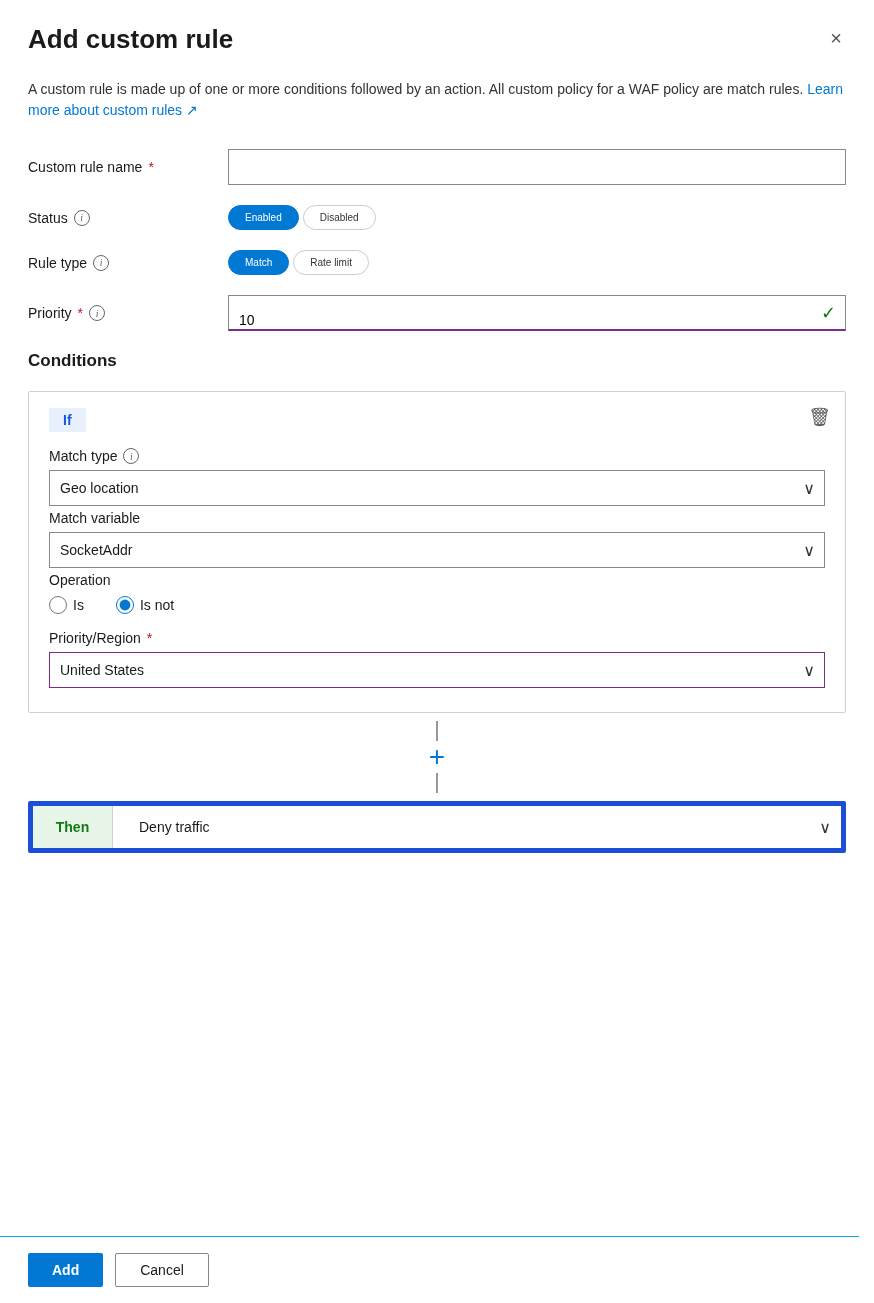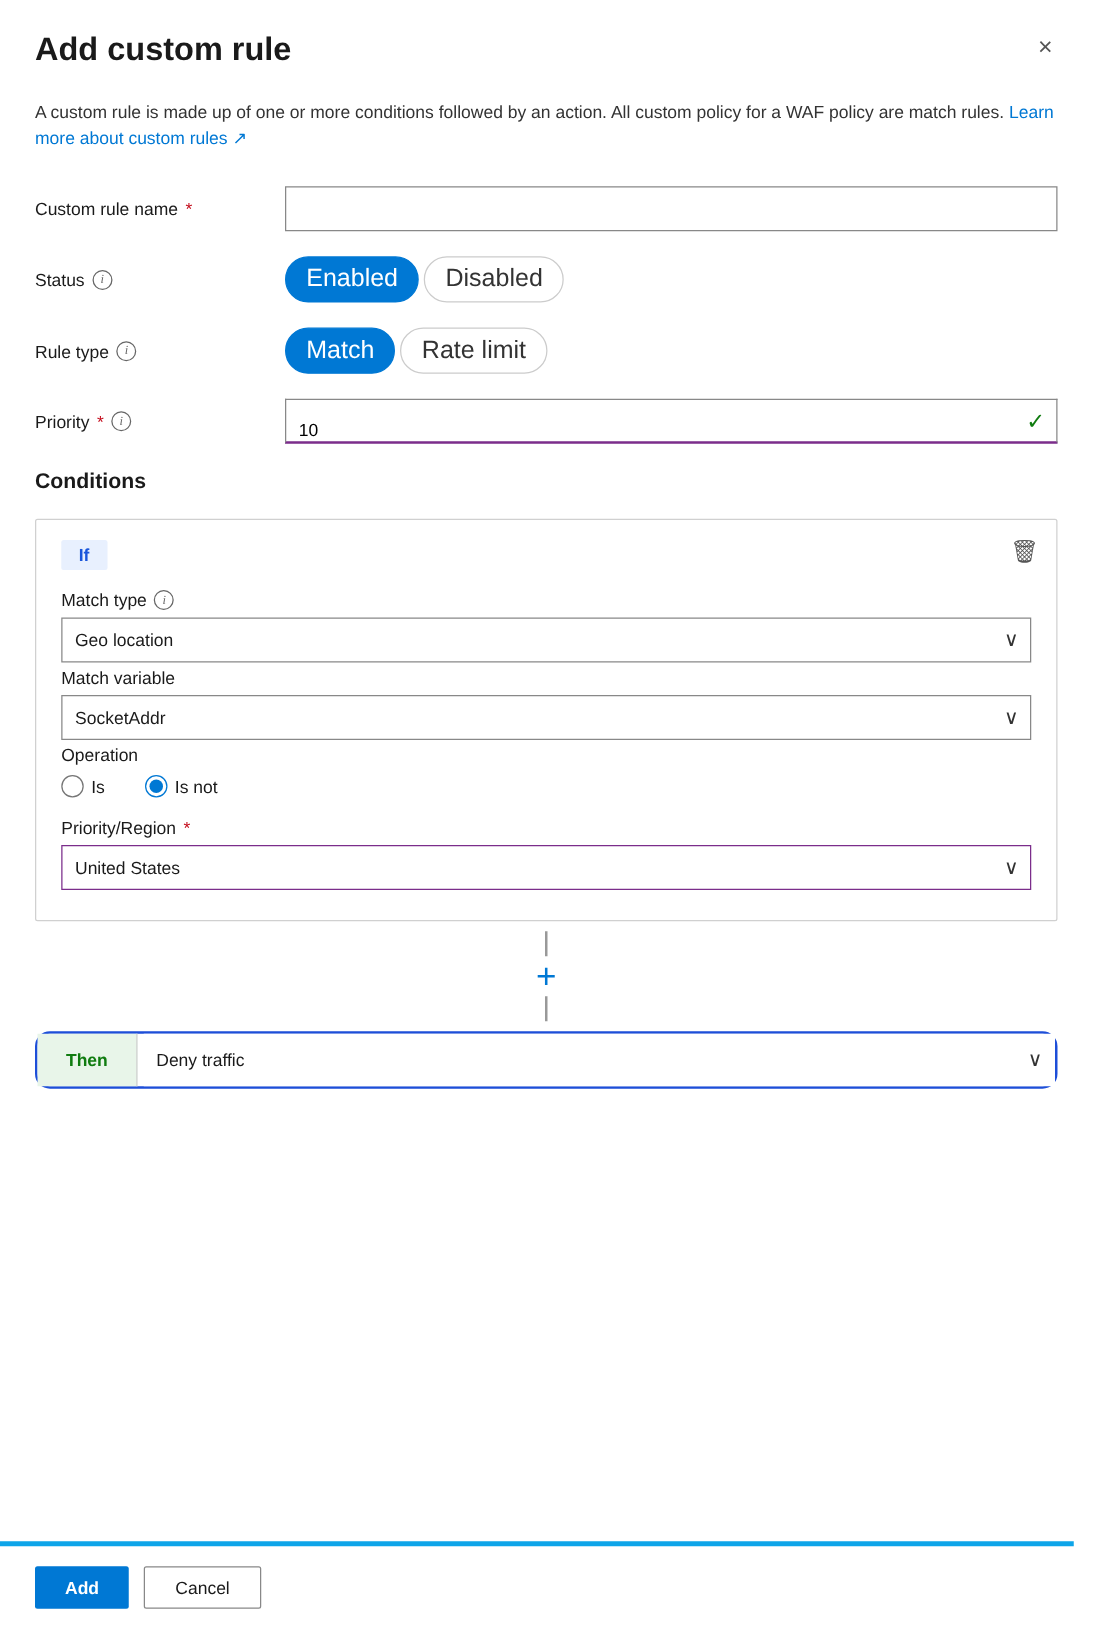--- a/index.html
+++ b/index.html
@@ -91,21 +91,21 @@
     .toggle-group {
       display: flex;
       align-items: center;
       gap: 4px;
     }
     .toggle-btn {
       padding: 6px 16px;
       border-radius: 20px;
       border: 1.5px solid #ccc;
       background: #fff;
-      font-size: 20px;
+      font-size: 10px;
       cursor: pointer;
       color: #333;
     }
     .toggle-btn.active {
       background: #0078d4;
       color: #fff;
       border-color: #0078d4;
     }
     .priority-input-wrap {
       position: relative;
@@ -230,24 +230,24 @@
       cursor: pointer;
       font-size: 28px;
       color: #0078d4;
       font-weight: 300;
       line-height: 1;
       padding: 2px 8px;
     }
     .then-row {
       display: flex;
       align-items: center;
-      gap: 5px;
-      border: 2px solid #1d4ed8;
+      gap: 16px;
+      border: 5px solid #1d4ed8;
       padding: 0;
-      border-radius: 12px;
+      border-radius: 2px;
     }
     .then-badge {
       display: inline-flex;
       align-items: center;
       justify-content: center;
       background: #e8f5e9;
       color: #107c10;
       font-weight: 700;
       font-size: 14px;
       padding: 0 16px;
@@ -272,21 +272,21 @@
       color: #1a1a1a;
     }
     .footer-btns {
       position: absolute;
       bottom: 0;
       left: 0;
       right: 15px;
       display: flex;
       gap: 12px;
       padding: 16px 28px;
-      border-top: 4px solid #0ea5e9;
+      border-top: 1px solid #0ea5e9;
       background: #fff;
     }
     .btn-add {
       background: #0078d4;
       color: #fff;
       border: none;
       padding: 8px 24px;
       font-size: 14px;
       font-weight: 600;
       cursor: pointer;

